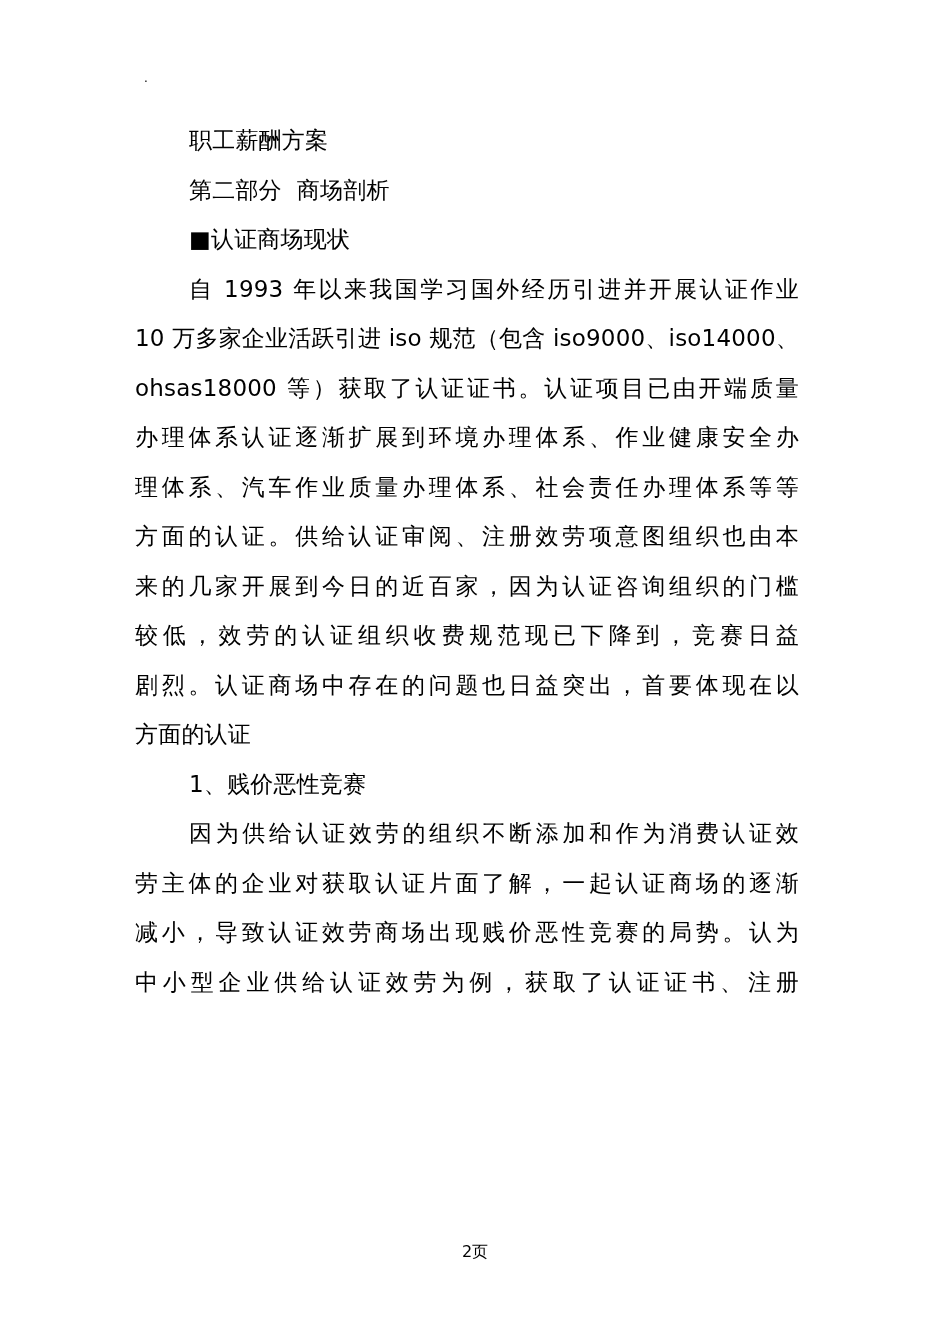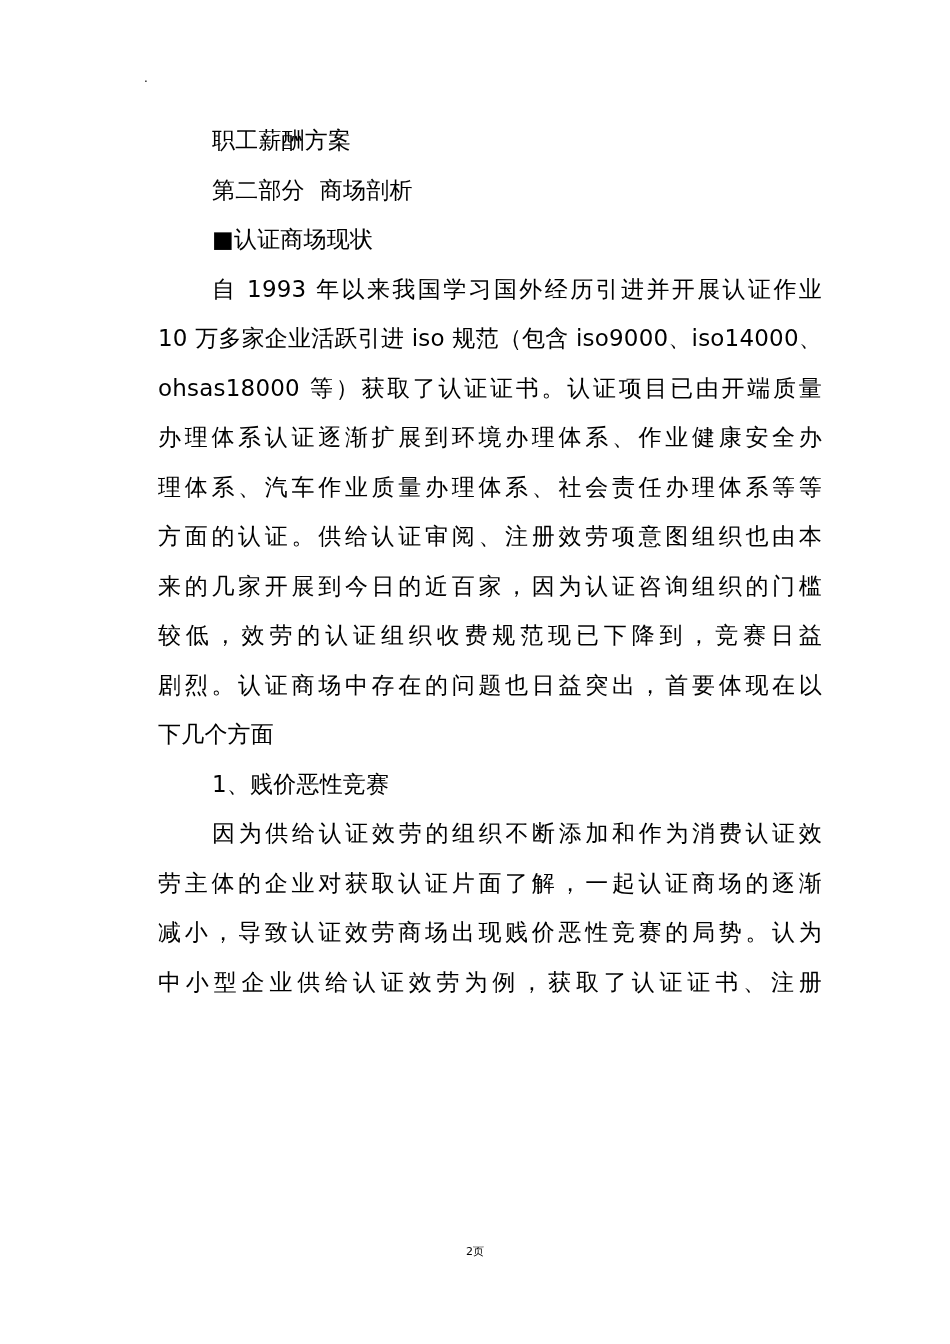--- a/index.html
+++ b/index.html
@@ -23,21 +23,21 @@
     }
     .dot-mark {
       position: absolute;
       left: 144px;
       top: 72px;
       font-size: 12px;
       line-height: 12px;
     }
     .content {
       position: absolute;
-      left: 158px;
+      left: 135px;
       top: 116px;
       width: 664px;
     }
     .line {
       font-size: 23px;
       line-height: 49.5px;
       height: 49.5px;
       white-space: nowrap;
       letter-spacing: 0.2px;
     }
@@ -48,21 +48,21 @@
     }
     .body-line.last {
       text-align-last: left;
     }
     .footer {
       position: absolute;
       left: 0;
       width: 950px;
       top: 1243px;
       text-align: center;
-      font-size: 11px;
+      font-size: 16px;
       line-height: 18px;
     }
   </style>
 </head>
 <body>
 
 <div class="page">
   <div class="dot-mark">.</div>
 
   <div class="content">
@@ -73,21 +73,21 @@
     <div>
       <div class="line body-line indent">自 1993 年以来我国学习国外经历引进并开展认证作业</div>
       <div class="line body-line">10 万多家企业活跃引进 iso 规范（包含 iso9000、iso14000、</div>
       <div class="line body-line">ohsas18000 等）获取了认证证书。认证项目已由开端质量</div>
       <div class="line body-line">办理体系认证逐渐扩展到环境办理体系、作业健康安全办</div>
       <div class="line body-line">理体系、汽车作业质量办理体系、社会责任办理体系等等</div>
       <div class="line body-line">方面的认证。供给认证审阅、注册效劳项意图组织也由本</div>
       <div class="line body-line">来的几家开展到今日的近百家，因为认证咨询组织的门槛</div>
       <div class="line body-line">较低，效劳的认证组织收费规范现已下降到，竞赛日益</div>
       <div class="line body-line">剧烈。认证商场中存在的问题也日益突出，首要体现在以</div>
-      <div class="line body-line last">下几个方面</div>
+      <div class="line body-line last">方面的认证</div>
     </div>
 
     <div class="line indent">1、贱价恶性竞赛</div>
 
     <div>
       <div class="line body-line indent">因为供给认证效劳的组织不断添加和作为消费认证效</div>
       <div class="line body-line">劳主体的企业对获取认证片面了解，一起认证商场的逐渐</div>
       <div class="line body-line">减小，导致认证效劳商场出现贱价恶性竞赛的局势。认为</div>
       <div class="line body-line">中小型企业供给认证效劳为例，获取了认证证书、注册</div>
     </div>

